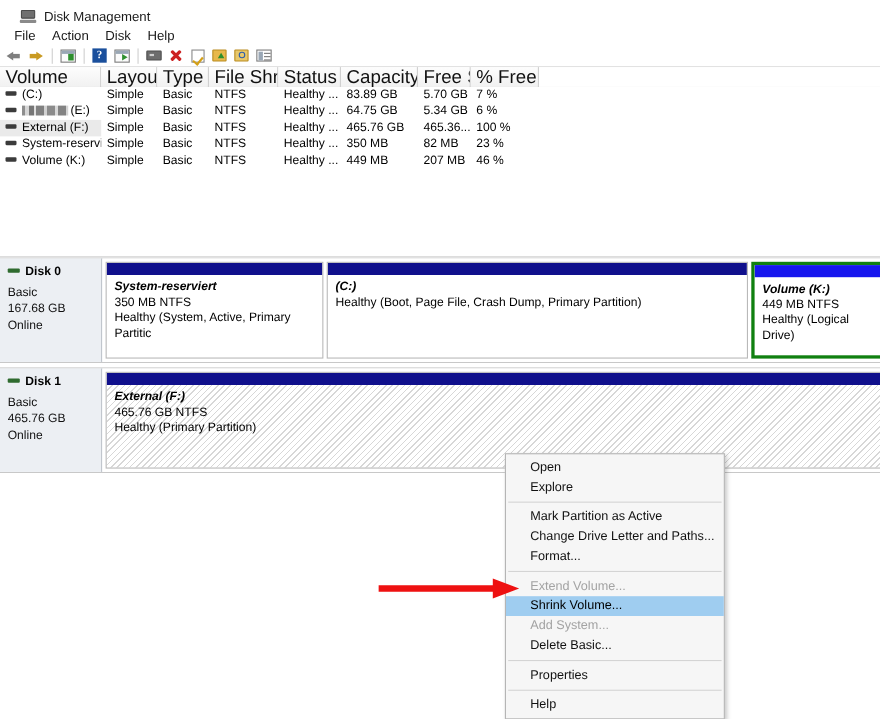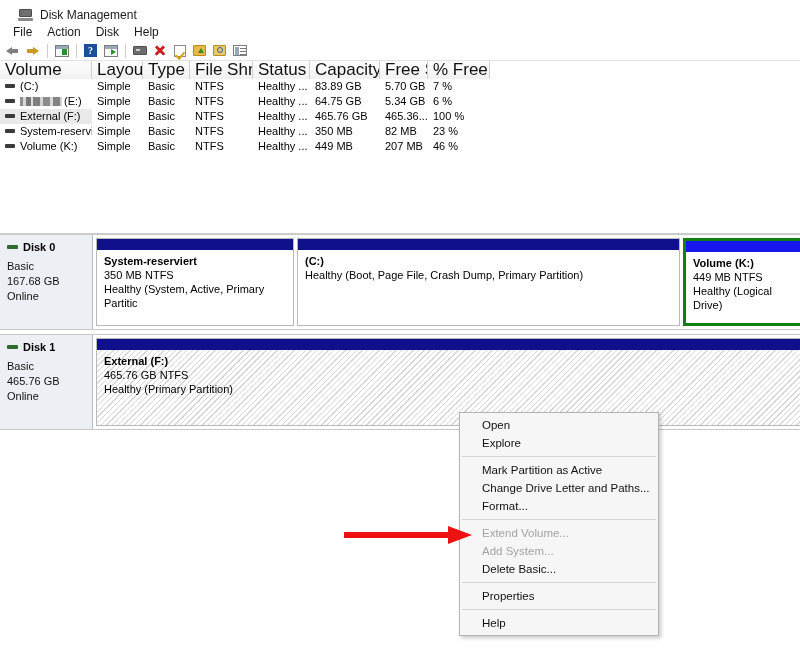--- a/index.html
+++ b/index.html
@@ -268,21 +268,21 @@
   .part.logical {
     border: 3px solid #108010;
     margin-right: 0;
   }
   .part.logical .band { background: #1616ee; }
   .part .ptext {
     padding: 4px 0 0 7px;
     font-size: 11px;
     line-height: 14px;
   }
-  .part .pname { font-weight: bold; }
+  .part .pname { font-weight: bold; font-style: italic; }
   .part.hatched {
     background-color: #ffffff;
     background-image: repeating-linear-gradient(
       135deg,
       #ffffff 0px, #ffffff 3px,
       #d7d7d7 3px, #d7d7d7 4px
     );
   }
 
   
@@ -508,20 +508,21 @@
 
   <div class="ctxmenu" id="ctxMenu">
       <div class="ctx-item">Open</div>
       <div class="ctx-item">Explore</div>
       <div class="ctx-sep"></div>
       <div class="ctx-item">Mark Partition as Active</div>
       <div class="ctx-item">Change Drive Letter and Paths...</div>
       <div class="ctx-item">Format...</div>
       <div class="ctx-sep"></div>
       <div class="ctx-item disabled">Extend Volume...</div>
+      <div class="ctx-item highlight">Shrink Volume...</div>
       <div class="ctx-item disabled">Add System...</div>
       <div class="ctx-item">Delete Basic...</div>
       <div class="ctx-sep"></div>
       <div class="ctx-item">Properties</div>
       <div class="ctx-sep"></div>
       <div class="ctx-item">Help</div>
     </div>
 
   <svg class="red-arrow" viewBox="0 0 130 22">
     <path d="M0 8 L104 8 L104 2 L128 11 L104 20 L104 14 L0 14 Z" fill="#ee1111"></path>

